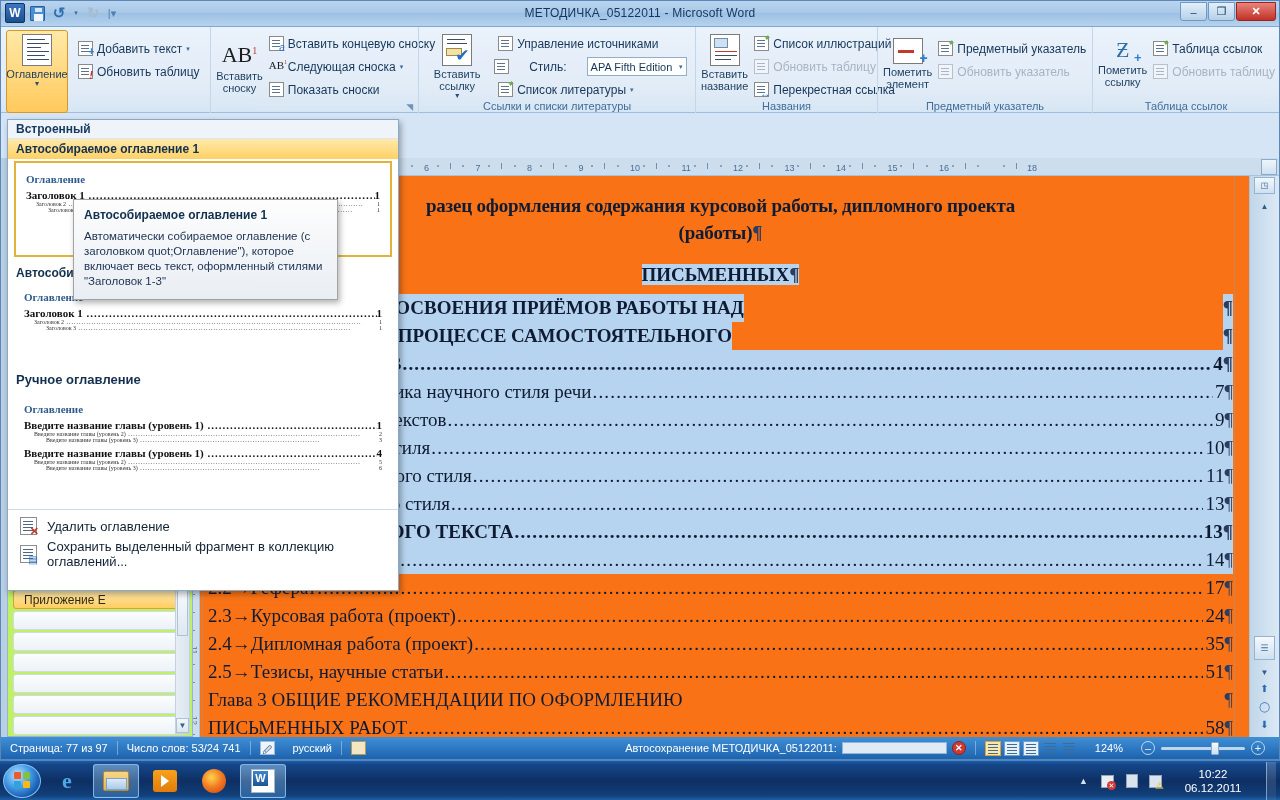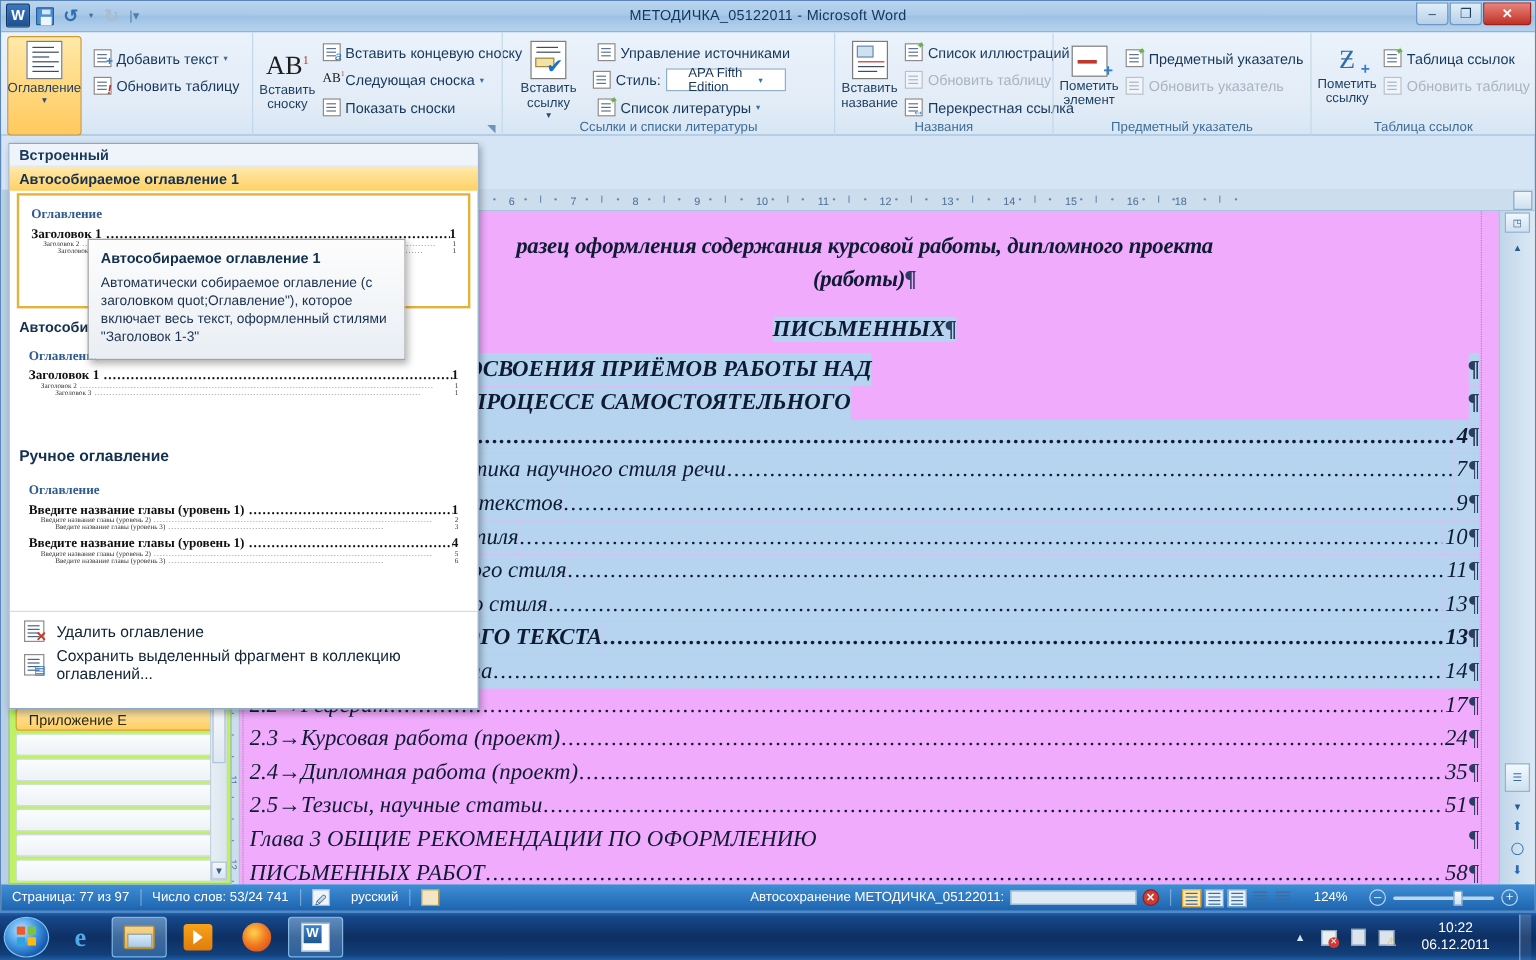--- a/index.html
+++ b/index.html
@@ -116,25 +116,25 @@
   .sico.page:after{content:"";position:absolute;left:2px;top:3px;right:3px;height:1px;
      box-shadow:0 3px 0 #5d7490,0 6px 0 #5d7490; background:#5d7490;}
   .plusmark{position:absolute;right:-2px;bottom:-1px;color:#2f7fd0;font-size:10px;font-weight:bold;line-height:9px;}
   .redmark{position:absolute;right:-1px;bottom:-2px;color:#c2302a;font-size:11px;font-weight:bold;line-height:9px;}
   .bluemark{position:absolute;right:-2px;bottom:-2px;color:#2a6fc0;font-size:10px;line-height:9px;}
   .grnmark{position:absolute;right:-2px;top:-3px;color:#6ab04c;font-size:9px;line-height:9px;}
 
   .ab-ico { font-family:"Liberation Serif", serif; font-size: 22px; color:#1d1d1d; line-height:22px; position:relative; }
   .ab-ico sup { font-size: 10px; color:#c0392b; }
 
-  .style-row { display: flex; align-items: center; gap: 4px; height: 21px; font-size: 12px; color:#16375a;}
+  .style-row { display: flex; align-items: center; gap: 20px; height: 21px; font-size: 12px; color:#16375a;}
   .style-combo {
     display:flex; align-items:center; justify-content:space-between;
     width: 100px; height: 19px; background:#fff; border:1px solid #91aec9;
-    padding: 0 18px; font-size: 11px; color:#16375a;
+    padding: 0 3px; font-size: 11px; color:#16375a;
   }
 
   
   #doc-area {
     position: absolute; left: 0; right: 0; top: 157px; bottom: 22px;
     background: #b8cfe4;
   }
   #hruler {
     position: absolute; left: 195px; right: 0; top: 0; height: 18px;
     background: #ccddee; border-bottom: 1px solid #a8c3dc;
@@ -151,21 +151,21 @@
 
   #vruler {
     position:absolute; left:186px; top:18px; bottom:0; width:13px;
     background:#ccddee; border-right:1px solid #a8c3dc; font-size:8px; color:#4b6f92;
   }
   .vtick{position:absolute;left:3px;}
   .vdash{position:absolute;left:5px;width:3px;height:1px;background:#6f90b0;}
 
   #page {
     position: absolute; left: 199px; right: 30px; top: 18px; bottom: 0;
-    background: #f0abfc; overflow: hidden; font-style: italic;
+    background: #f97316; overflow: hidden;
   }
   #page-inner { position:absolute; left:0; right:0; top:0; bottom:0; }
   .margin-line { position:absolute; border-left:1px dotted #9a9a9a; top:0;bottom:0; }
 
   .doc-text {
     font-family: "Liberation Serif", serif;
     color: #0f1b33;
   }
   .para-head {
     font-size: 19px; font-weight: bold; text-align:center; line-height: 27px;
@@ -575,21 +575,21 @@
           <span class="rbar" style="left: 665.6px;"></span>
           <span class="rdot" style="left: 678.4px;"></span>
           <span class="rtick" style="left: 691.5px;">15</span>
           <span class="rdot" style="left: 704.3px;"></span>
           <span class="rbar" style="left: 717.1px;"></span>
           <span class="rdot" style="left: 729.9px;"></span>
           <span class="rtick" style="left: 743px;">16</span>
           <span class="rdot" style="left: 755.8px;"></span>
           <span class="rbar" style="left: 768.6px;"></span>
           <span class="rdot" style="left: 781.4px;"></span>
-          <span class="rtick" style="left: 783px;">18</span>
+          <span class="rtick" style="left: 831px;">18</span>
           <span class="rdot" style="left: 807.3px;"></span>
           <span class="rbar" style="left: 820.1px;"></span>
           <span class="rdot" style="left: 832.9px;"></span>
         </div>
       <div id="ruler-right-icon"></div>
     </div>
 
     <div id="vruler">
         <span class="vtick" style="top: 400px; writing-mode: vertical-rl;">10</span>
         <span class="vdash" style="top: 418px;"></span>

